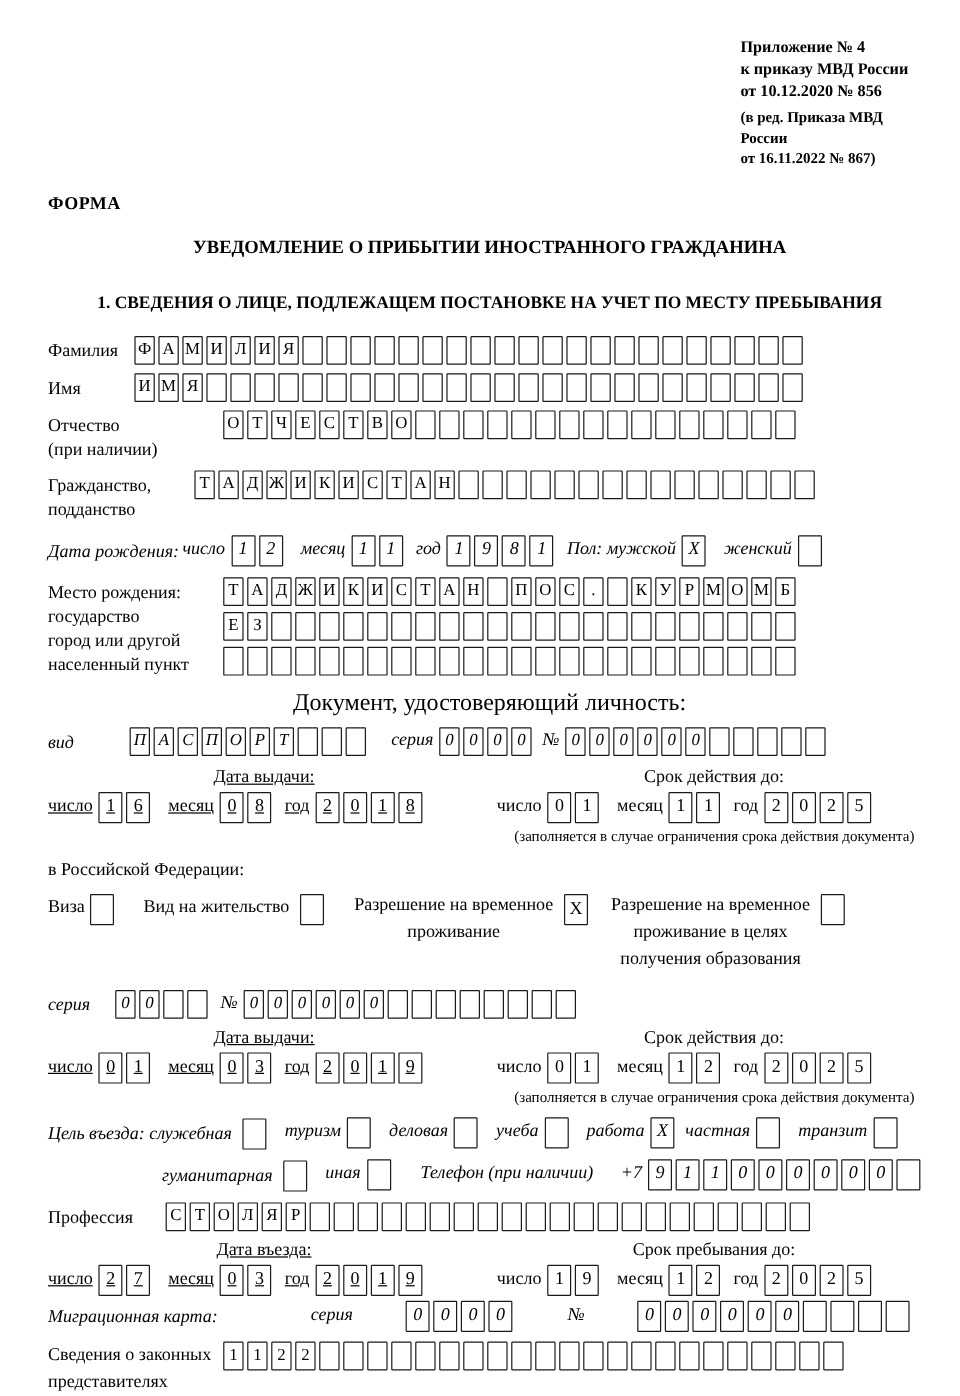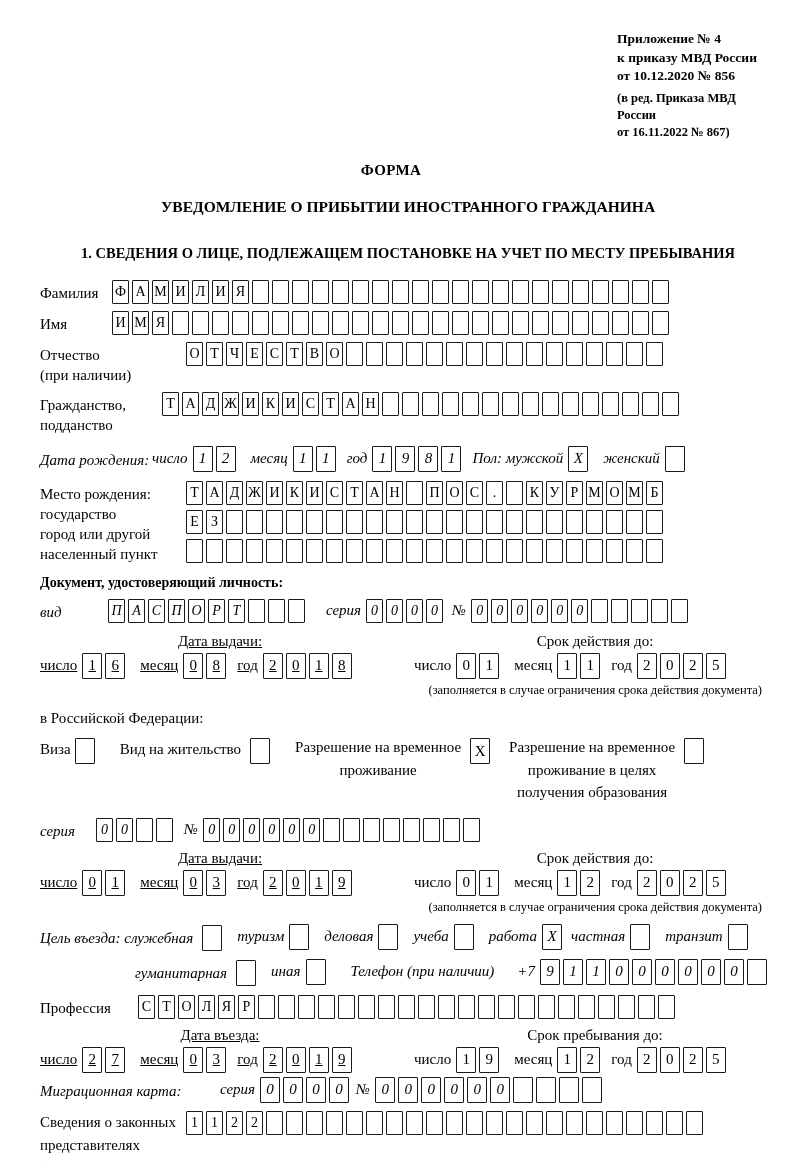--- a/index.html
+++ b/index.html
@@ -8,21 +8,21 @@
     font-family:"Liberation Serif", serif;
     color:#000;
   }
   .page { padding:30px 24px 20px 40px; box-sizing:border-box; }
 
   
   .hdr { margin-left:577px; font-size:13.5px; line-height:1.38;font-weight:bold; }
   .hdr .small { font-size:12.5px; }
   .hdr .gap { margin-top:4px; }
 
-  .forma { text-align:center; margin:20px 34px 0 0; font-weight:bold; font-size:15px; letter-spacing:.4px; }
+  .forma { text-align:left; margin:20px 34px 0 0; font-weight:bold; font-size:15px; letter-spacing:.4px; }
 
   .title { text-align:center; font-weight:bold; font-size:15.5px; line-height:1.55; margin-top:16px; }
   .uline { display:inline-block; width:54px; border-bottom:2.5px solid #3a3a3a; margin-left:12px; transform:translateY(3px); }
 
   .section { text-align:center; font-weight:bold; font-size:14.5px; margin:26px 0 18px; }
 
   
   .frow { display:flex; align-items:flex-start; margin-bottom:7px; }
   .vcenter { align-items:center;font-style:italic; }
   .flabel { font-size:15px; line-height:1.35; padding-top:3px; flex:none; }
@@ -48,21 +48,21 @@
   
   .datepair { display:flex; margin-bottom:4px; }
   .dp-col1 { width:360px; flex:none;text-decoration:underline; }
   .dp-col2 { flex:1; padding-left:14px; }
   .dp-head { text-align:center; font-size:15px; margin-bottom:3px; }
   .drow { display:flex; align-items:center; }
   .note-r { text-align:right; font-size:12.5px; margin:2px 14px 8px 0; }
 
   .para { font-size:15px; line-height:1.65; margin:8px 0 6px; }
 
-  .doc-head { text-align:left; font-weight:bold; font-size:14px; margin:2px 0 8px; }
+  .doc-head { text-align:center; font-weight:normal; font-size:20px; margin:2px 0 8px; }
 
   .visarow { align-items:flex-start; margin:6px 0 14px; }
   .vlabel { font-size:15px; padding-top:5px; flex:none; }
   .vblock { font-size:15px; line-height:1.5; text-align:center; flex:none; }
   .mlA { margin-left:22px; }
   .mlB { margin-left:16px; }
   .mlC { margin-left:10px; }
   .cbgap { margin-left:9px; margin-top:2px; }
 
   .indent95 { margin-left:95px; }
@@ -665,21 +665,21 @@
         <span class="cells cb">
             <span class="cell">2</span>
             <span class="cell">0</span>
             <span class="cell">2</span>
             <span class="cell">5</span>
           </span>
       </div>
     </div>
   </div>
 
-  <div class="frow vcenter" style="">
+  <div class="frow vcenter" style="gap:39px;">
     <span class="flabel w150">Миграционная карта:</span>
     <span class="dlabel" style="margin-left:30px;">серия</span>
     <span class="cells cb">
         <span class="cell">0</span>
         <span class="cell">0</span>
         <span class="cell">0</span>
         <span class="cell">0</span>
       </span>
     <span class="dlabel" style="margin-left:4px;">№</span>
     <span class="cells cb">

